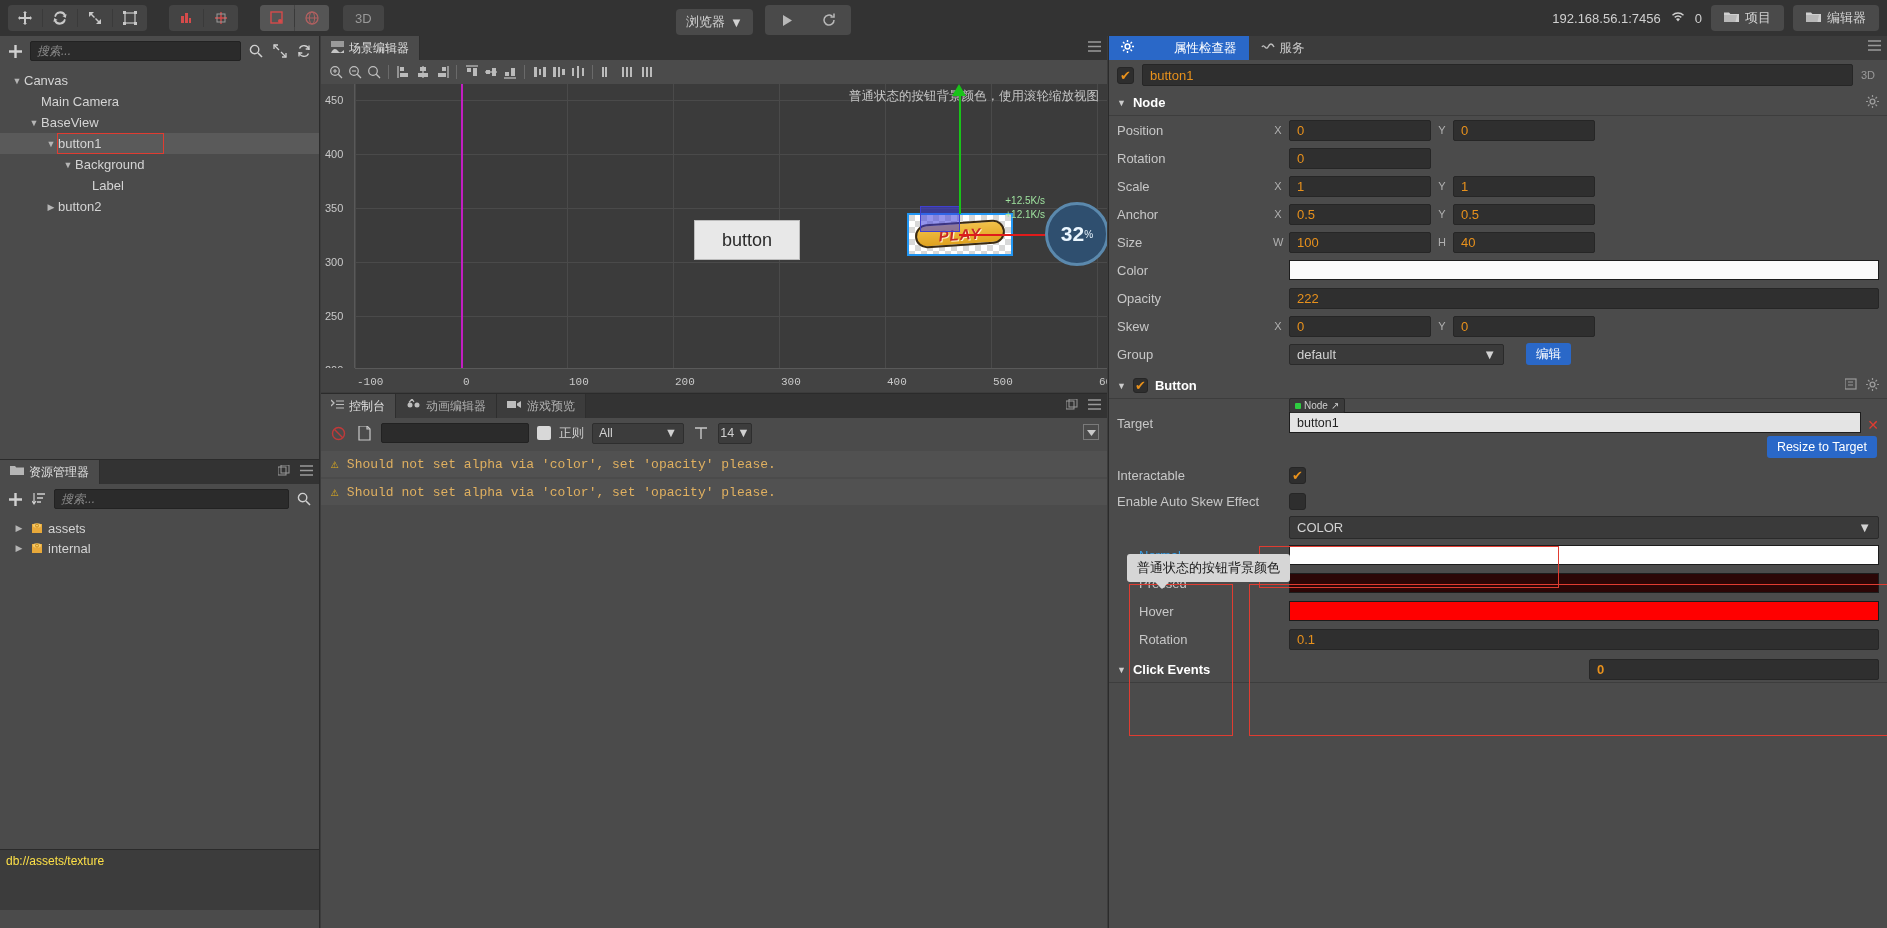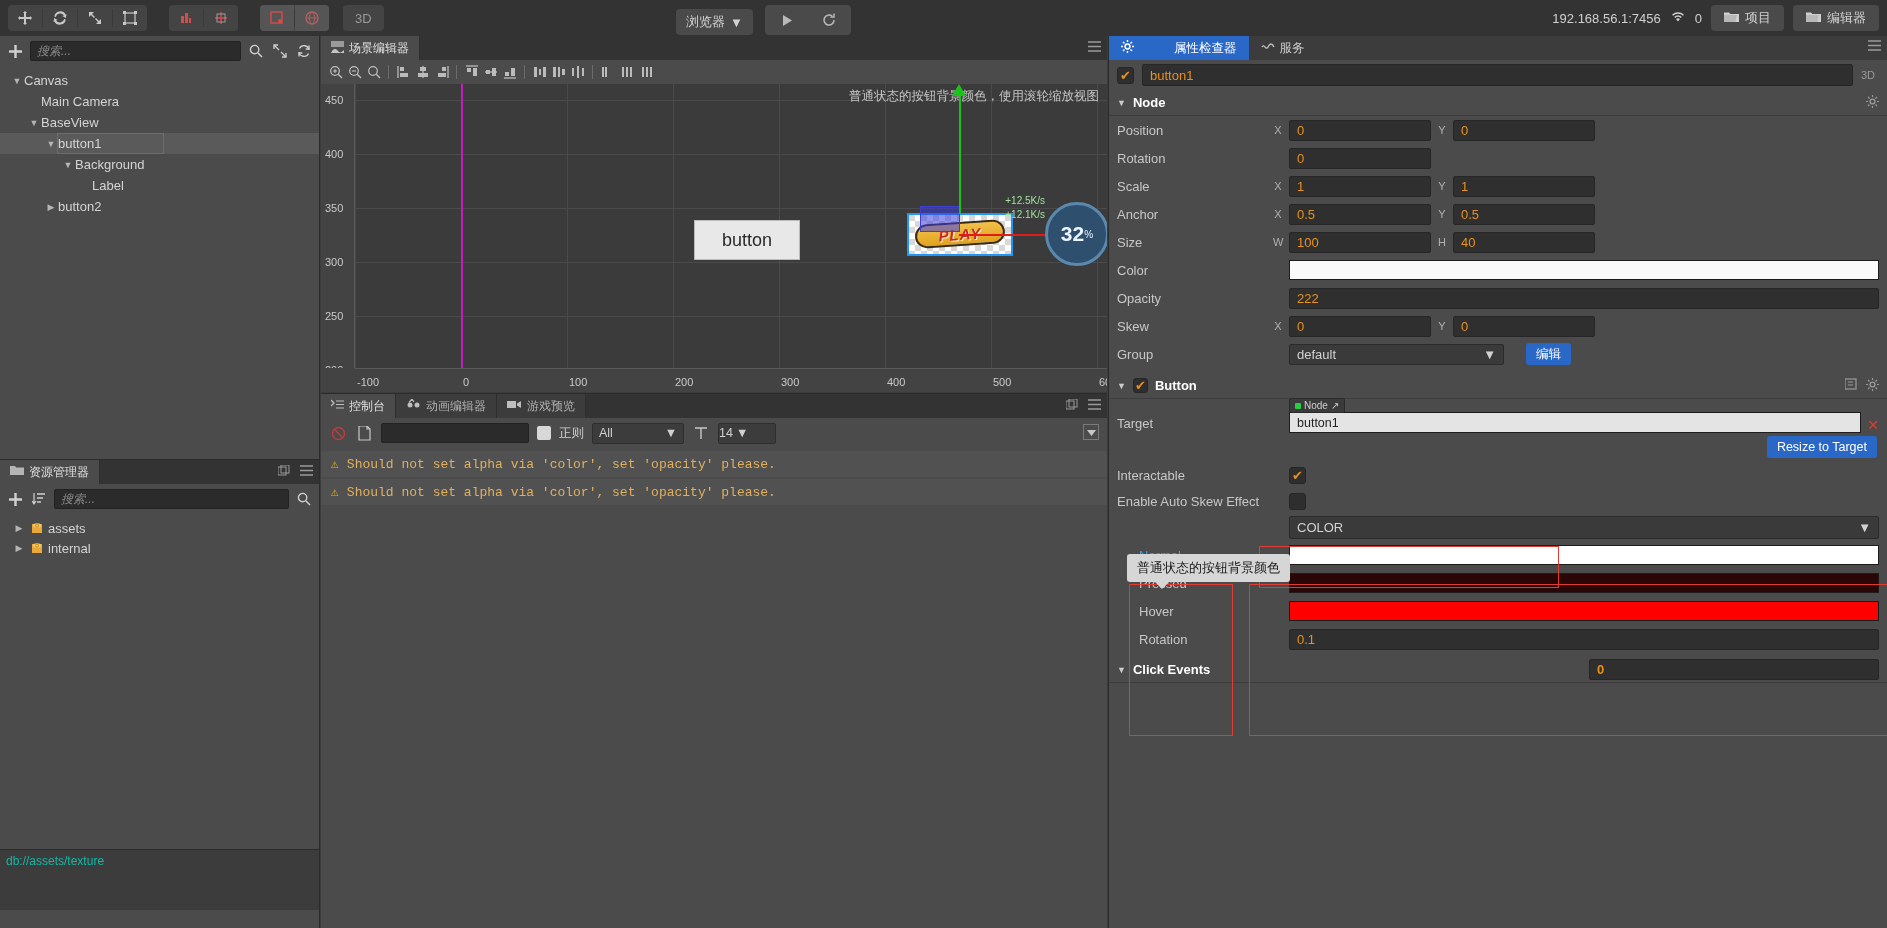--- a/index.html
+++ b/index.html
@@ -138,21 +138,21 @@
   }
   .folder-ico {
     width: 14px; height: 13px; position: relative; flex: 0 0 14px;
   }
 
   
   .statusbar {
     position: absolute; left: 0; top: 849px; width: 320px; height: 61px;
     background: #3c3c3c; border-right: 1px solid #2b2b2b;
     border-top: 1px solid #2b2b2b;
-    font-size: 12px; color: #14b8a6; padding: 4px 6px;
+    font-size: 12px; color: #fde047; padding: 4px 6px;
   }
 
   
   .scene {
     position: absolute; left: 321px; top: 36px; width: 786px; height: 356px;
     background: #4b4b4b; display: flex; flex-direction: column;
   }
   .scene-toolbar {
     height: 24px; background: #4b4b4b; display: flex; align-items: center;
     gap: 2px; padding: 0 6px; color: #bbb;
@@ -162,21 +162,21 @@
     justify-content: center; cursor: pointer;
   }
   .sdiv { width: 1px; height: 14px; background: #6a6a6a; margin: 0 4px; }
   .canvas-wrap { flex: 1; position: relative; overflow: hidden; background: #393939; }
   .ruler-left {
     position: absolute; left: 0; top: 0; width: 34px; bottom: 24px;
     background: #434343; border-right: 1px solid #595959;
   }
   .ruler-bottom {
     position: absolute; left: 34px; right: 0; bottom: 0; height: 24px;
-    background: #434343; border-top: 1px solid #595959;
+    background: #434343; border-top: 1px solid #595959; font-family: Liberation Mono, monospace;
   }
   .ruler-corner {
     position: absolute; left: 0; bottom: 0; width: 34px; height: 24px;
     background: #434343;
   }
   .rl-label {
     position: absolute; left: 4px; font-size: 11px; color: #c9c9c9;
   }
   .rb-label {
     position: absolute; bottom: 4px; font-size: 11px; color: #c9c9c9;
@@ -261,23 +261,23 @@
     width: 14px; height: 14px; background: #d8d8d8; border-radius: 2px;
   }
   .ct-label { font-size: 12.5px; color: #d0d0d0; }
   .ct-select {
     width: 92px; height: 21px; background: #3c3c3c; border: 1px solid #2e2e2e;
     border-radius: 2px; display: flex; align-items: center;
     justify-content: space-between; padding: 0 6px;
     font-size: 12.5px; color: #d0d0d0; cursor: pointer;
   }
   .ct-size {
-    width: 58px; height: 21px; background: #3c3c3c; border: 1px solid #2e2e2e;
+    width: 34px; height: 21px; background: #3c3c3c; border: 1px solid #2e2e2e;
     border-radius: 2px; display: flex; align-items: center;
-    gap: 3px;
+    justify-content: center; gap: 3px;
     font-size: 12.5px; color: #d0d0d0; cursor: pointer;
   }
   .console-body { flex: 1; overflow: auto; background: #4b4b4b; padding-top: 3px; }
   .log-row {
     display: flex; align-items: center; gap: 8px;
     padding: 5px 10px; background: #515151; margin-bottom: 2px;
     font-family: "Liberation Mono", "DejaVu Sans Mono", monospace;
     font-size: 13px;
   }
   .log-warn-ico { color: #e8b219; font-size: 13px; }

